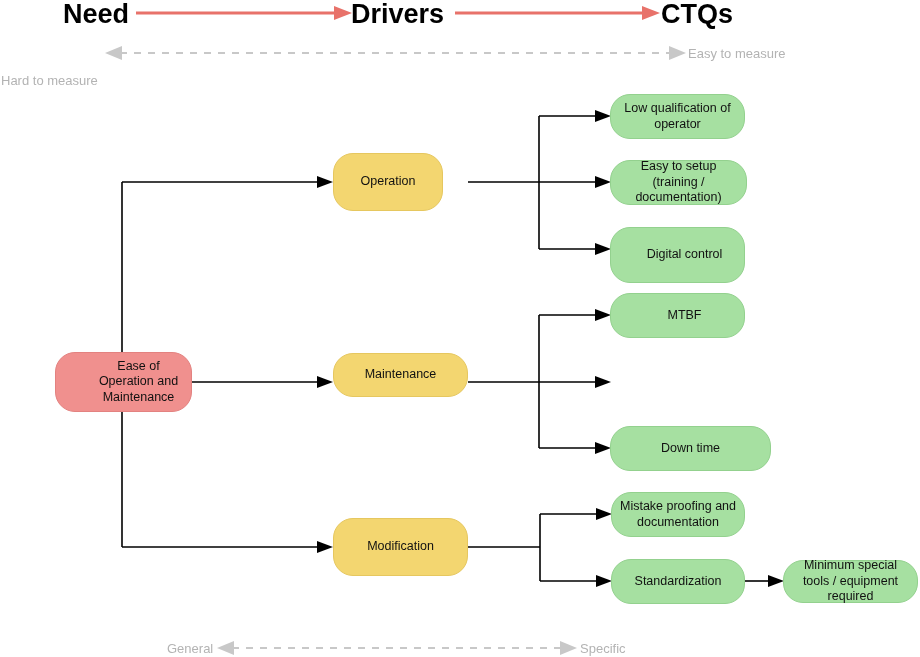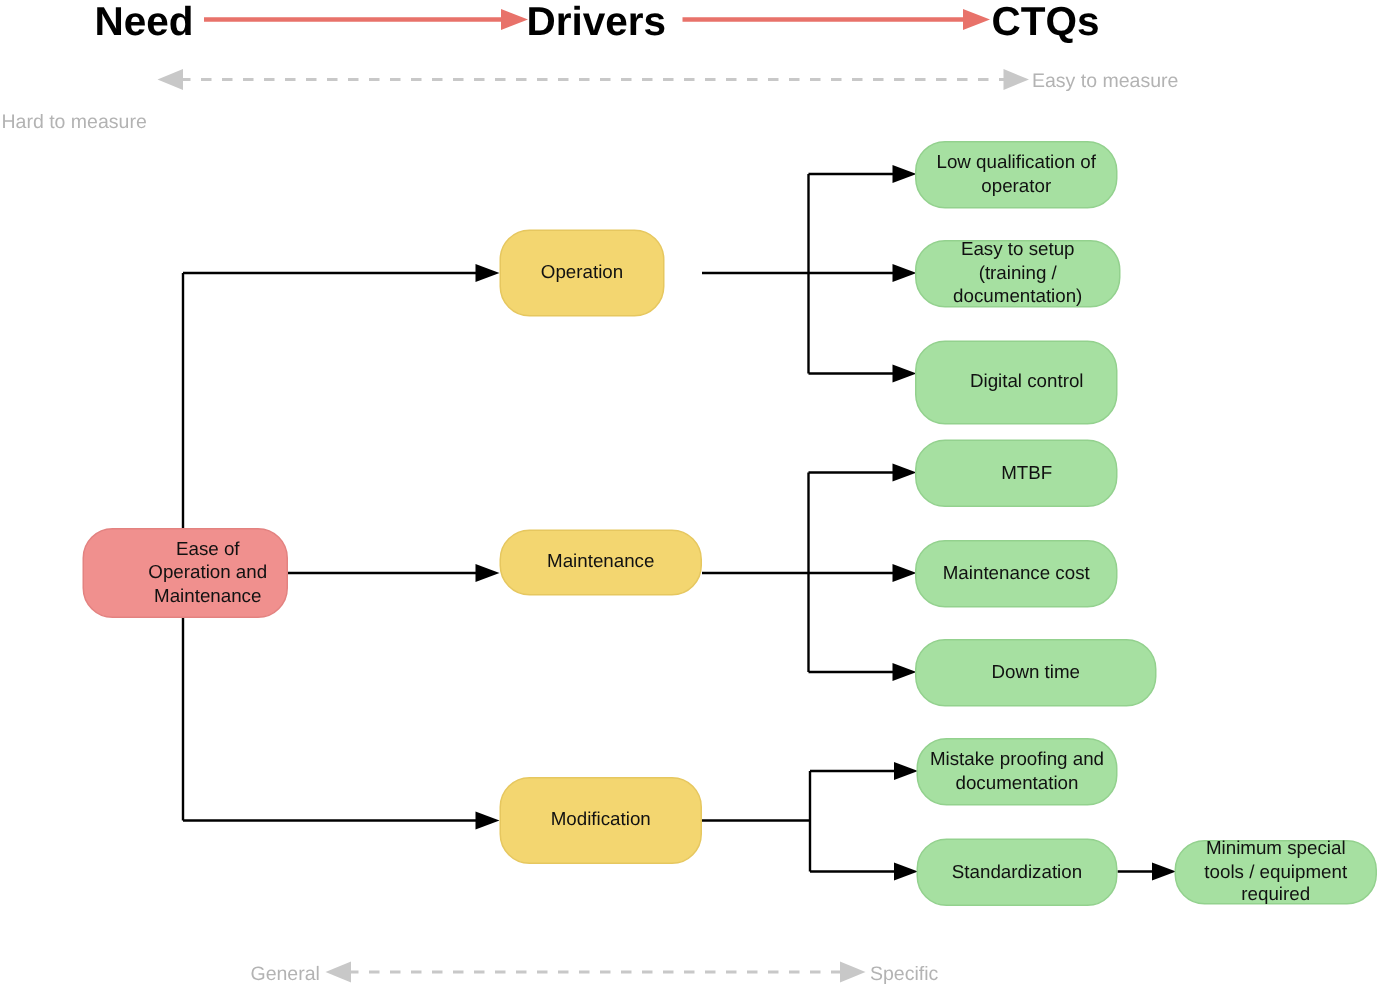--- a/index.html
+++ b/index.html
@@ -209,23 +209,20 @@
   <div class="node ctq" style="left:610px; top:160px; width:137px; height:45px;">
     <span>Easy to setup (training / documentation)</span>
   </div>
   <div class="node ctq" style="left:610px; top:227px; width:135px; height:56px;padding-left:20px;">
     <span>Digital control</span>
   </div>
 
   <div class="node ctq" style="left:610px; top:293px; width:135px; height:45px;padding-left:20px;">
     <span>MTBF</span>
   </div>
-  <div class="node ctq" style="left:610px; top:360px; width:135px; height:45px;">
-    <span>Maintenance cost</span>
-  </div>
   <div class="node ctq" style="left:610px; top:426px; width:161px; height:45px;">
     <span>Down time</span>
   </div>
 
   <div class="node ctq" style="left:611px; top:492px; width:134px; height:45px;">
     <span>Mistake proofing and documentation</span>
   </div>
   <div class="node ctq" style="left:611px; top:559px; width:134px; height:45px;">
     <span>Standardization</span>
   </div>

